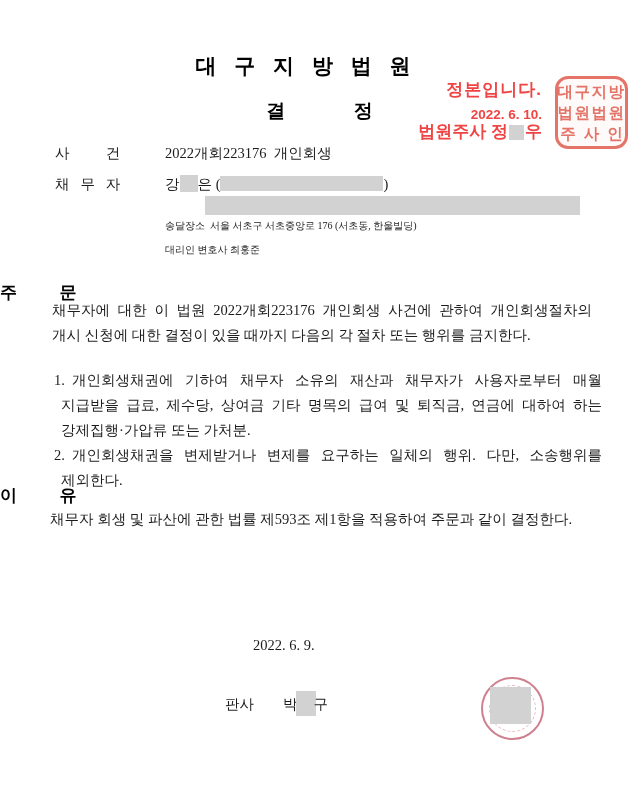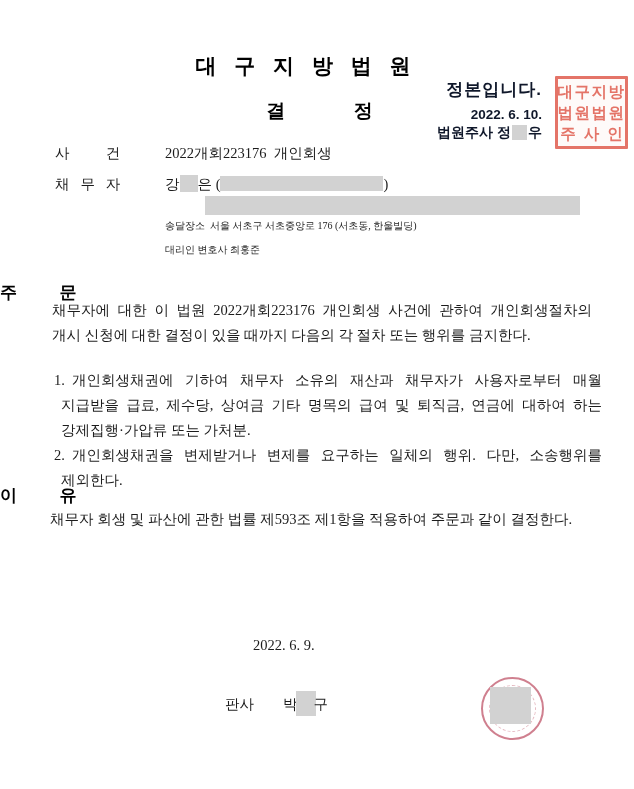--- a/index.html
+++ b/index.html
@@ -36,32 +36,32 @@
     white-space: pre;
     padding-left: 27px;
   }
   
   .cert-block {
     position: absolute;
     top: 80px; right: 92px;
     text-align: right;
     font-family: "Liberation Sans", "DejaVu Sans", sans-serif;
     font-weight: 700;
-    color: #0f172a;
+    color: #ef4444;
   }
   .cert-statement { font-size: 17px; line-height: 20px; letter-spacing: 1px; }
   .cert-date { font-size: 13.5px; line-height: 15px; margin-top: 7px; }
-  .cert-clerk { font-size: 14px; line-height: 16px; margin-top: 2px; }
+  .cert-clerk { font-size: 17px; line-height: 16px; margin-top: 2px; }
   
   .square-seal {
     position: absolute;
     top: 76px; left: 555px;
     width: 73px; height: 73px;
     border: 3.5px solid #e2695c;
-    border-radius: 1px;
+    border-radius: 13px;
     background: rgba(236, 150, 134, 0.06);
     display: flex;
     flex-direction: column;
     justify-content: space-evenly;
     align-items: center;
     font-family: "Liberation Sans", "DejaVu Sans", sans-serif;
     font-weight: 700;
     font-size: 15.5px;
     color: #e2695c;
     opacity: 0.92;

